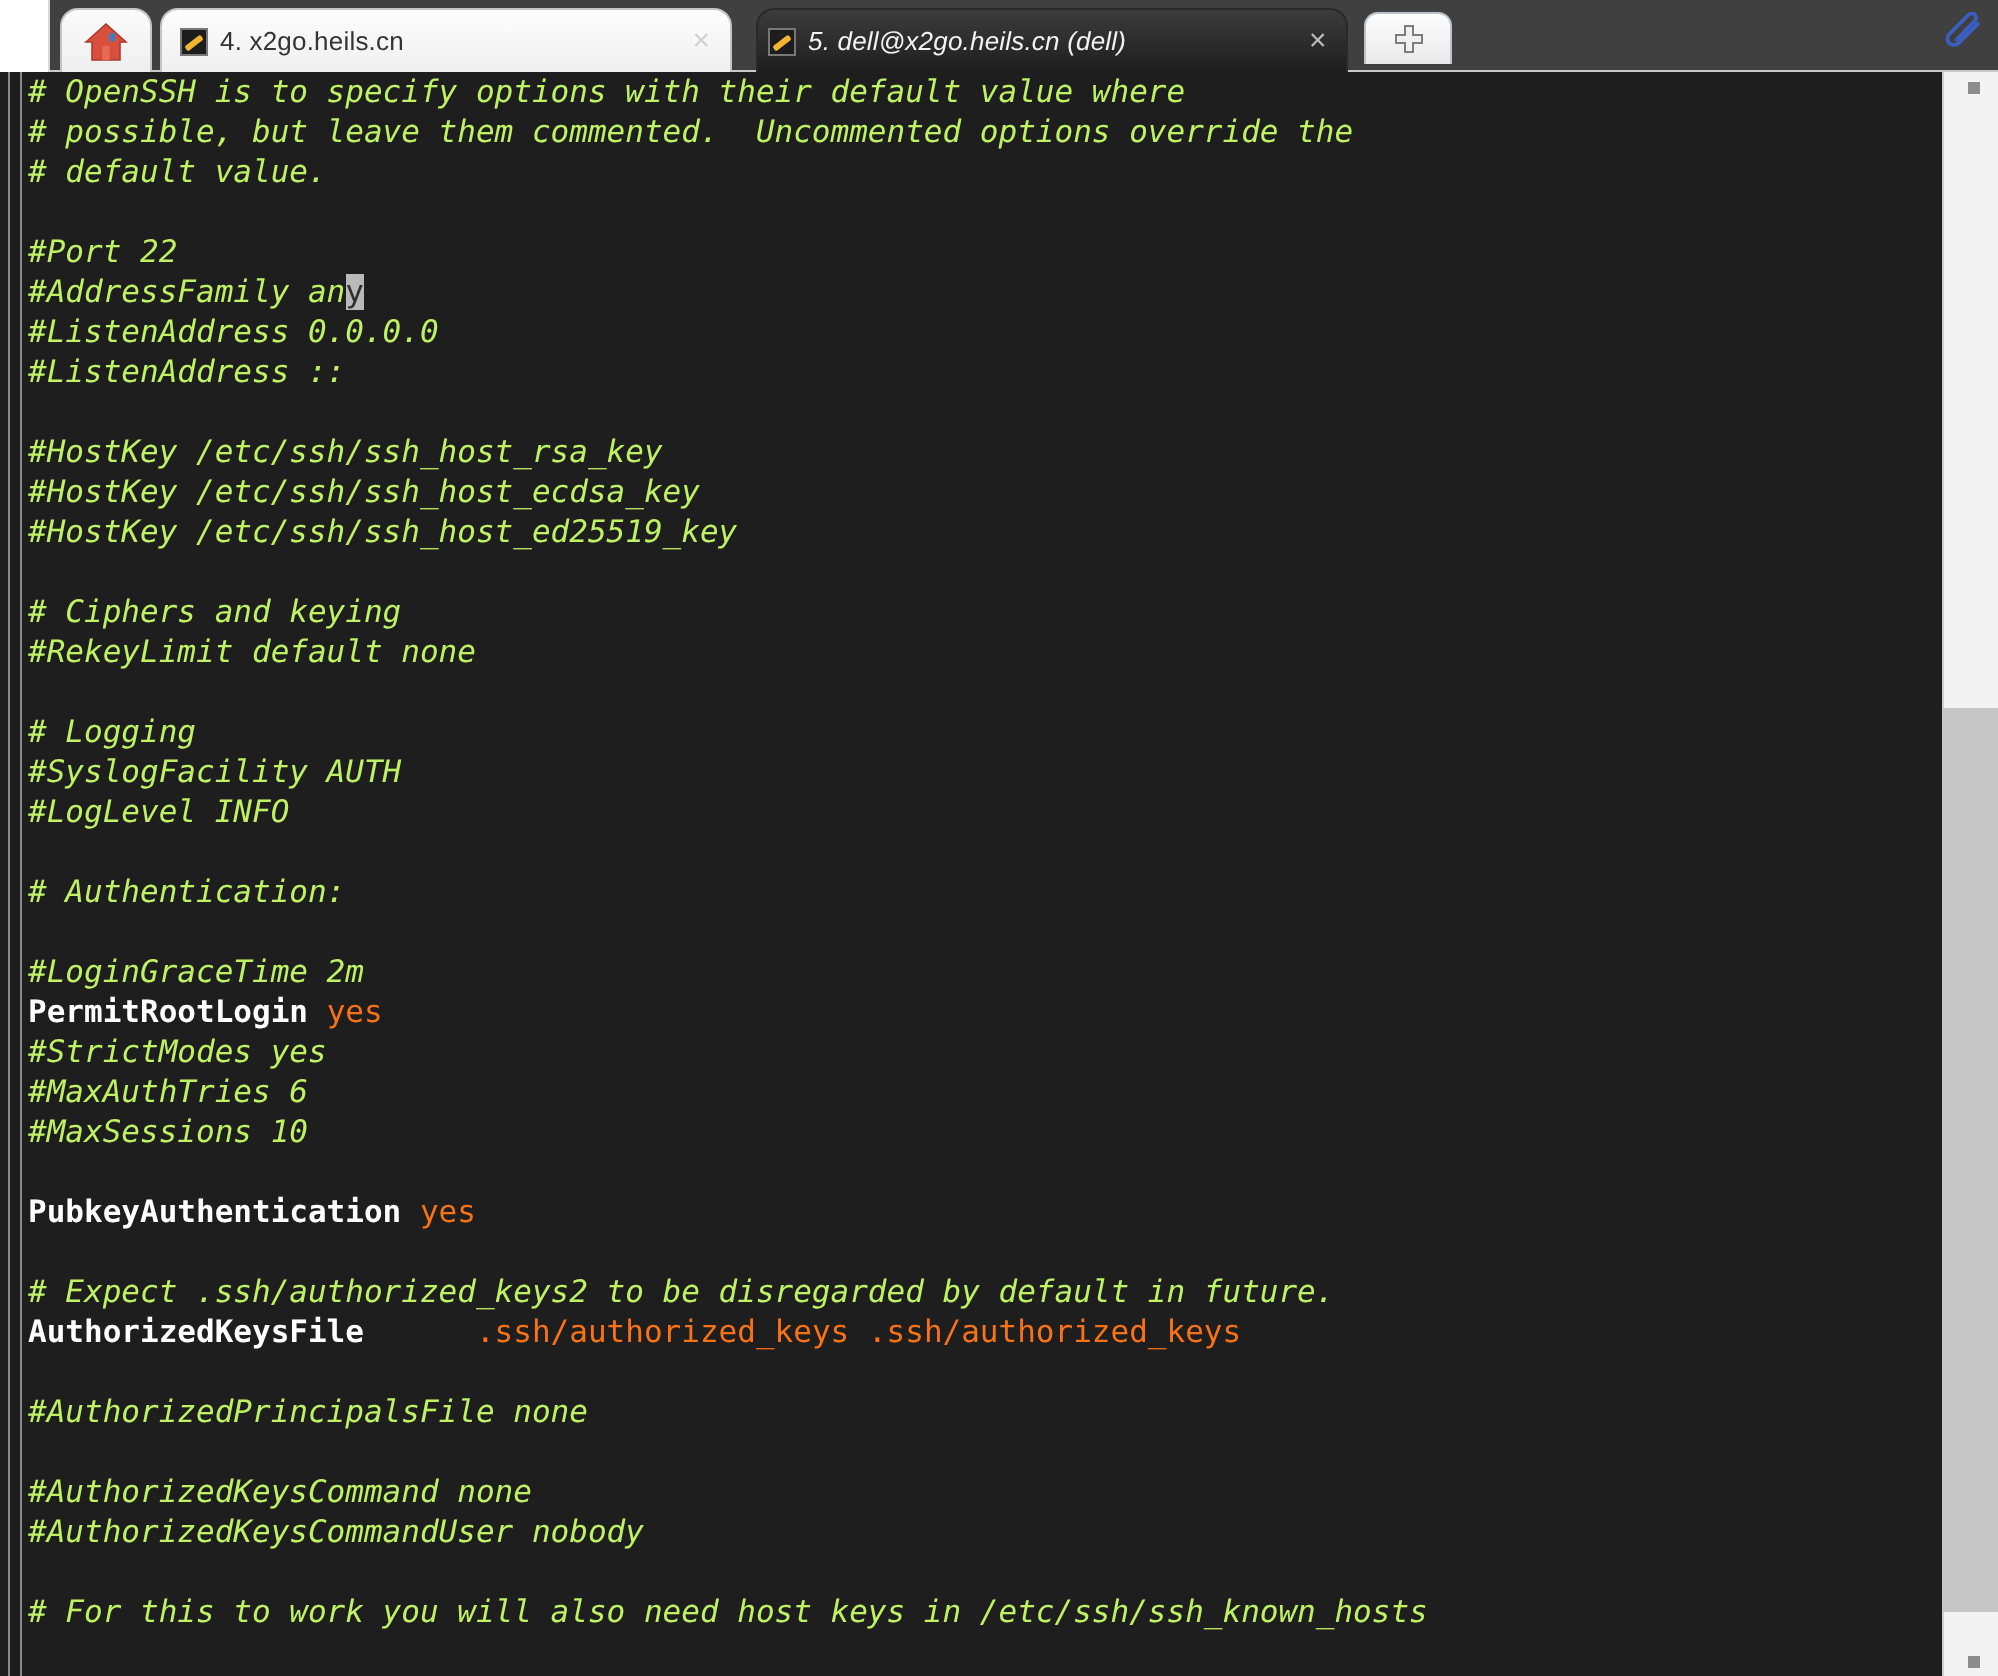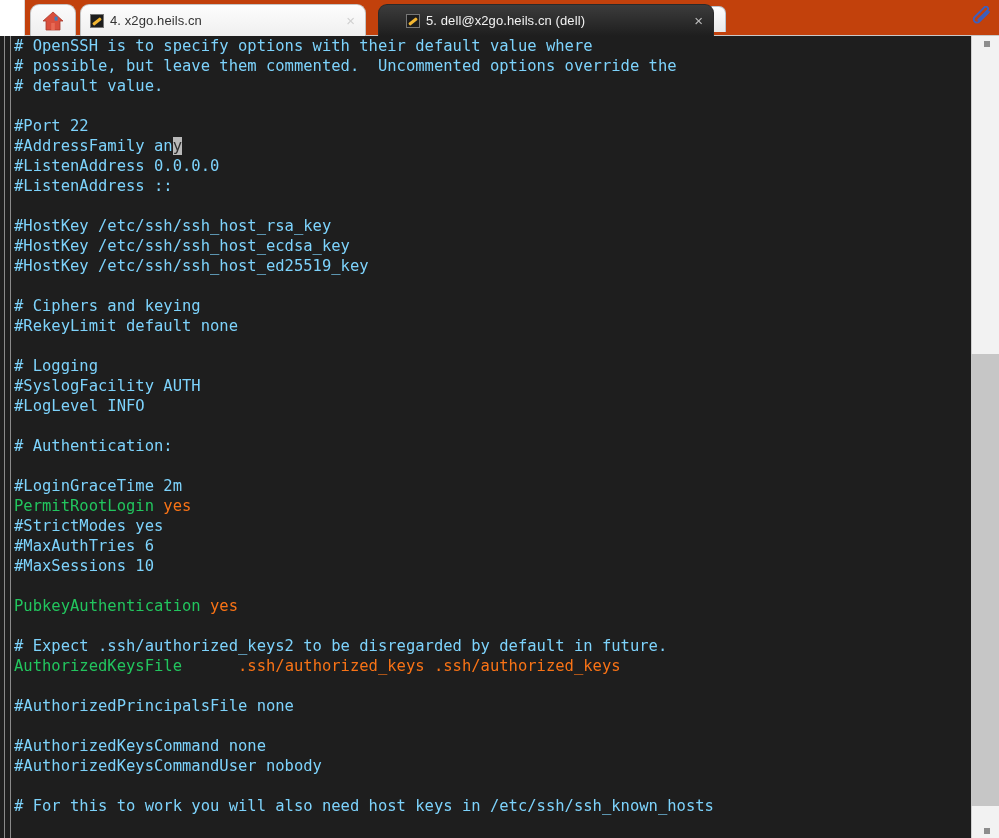--- a/index.html
+++ b/index.html
@@ -13,21 +13,21 @@
     overflow: hidden;
     font-family: "DejaVu Sans Mono", monospace;
   }
 
   
   .tabbar {
     position: absolute;
     left: 0; top: 0;
     width: 999px;
     height: 36px;
-    background: #c2410c;
+    background: #404040;
     border-bottom: 1px solid #c9c9c9;
     box-sizing: border-box;
   }
   .tabbar-left-edge {
     position: absolute;
     left: 0; top: 0;
     width: 25px; height: 36px;
     background: #ffffff;
     border-right: 1px solid #d8d8d8;
     box-sizing: border-box;
@@ -58,27 +58,28 @@
     left: 80px;
     width: 286px;
     background: linear-gradient(#fdfdfd, #efefef);
     border: 1px solid #c4c4c4;
     border-bottom: none;
     color: #333333;
     padding-left: 9px;
   }
   .tab-active {
     left: 378px;
-    width: 336px;
+    width: 296px;
     background: linear-gradient(#3c3c3c, #1e1e1e);
     border: 1px solid #2a2a2a;
     border-bottom: none;
     color: #f2f2f2;
-    padding-left: 27px;
+    padding-left: 5px;
     z-index: 5;
+    font-style: italic;
   }
   .tab-newtab {
     left: 682px;
     width: 44px;
     top: 6px;
     height: 26px;
     background: linear-gradient(#fdfdfd, #e9e9e9);
     border: 1px solid #b9c4cf;
     border-bottom: none;
     justify-content: center;
@@ -181,22 +182,22 @@
     left: 14px; top: 0;
     width: 946px;
     height: 802px;
     font-family: "DejaVu Sans Mono", monospace;
     font-size: 15.5px;
     line-height: 20px;
     white-space: pre;
     letter-spacing: 0px;
   }
   .ln { height: 20px; }
-  .c-comment { color: #7dd3fc; }
-  .c-key     { color: #22c55e; }
+  .c-comment { color: #bef264; font-style: italic; }
+  .c-key     { color: #ffffff; font-weight: bold; }
   .c-val     { color: #f97316; }
   .c-plain   { color: #f97316; }
   .cursor {
     background: #b9b9b9;
     color: #2f2f2f;
   }
 </style>
 </head>
 <body>
 

